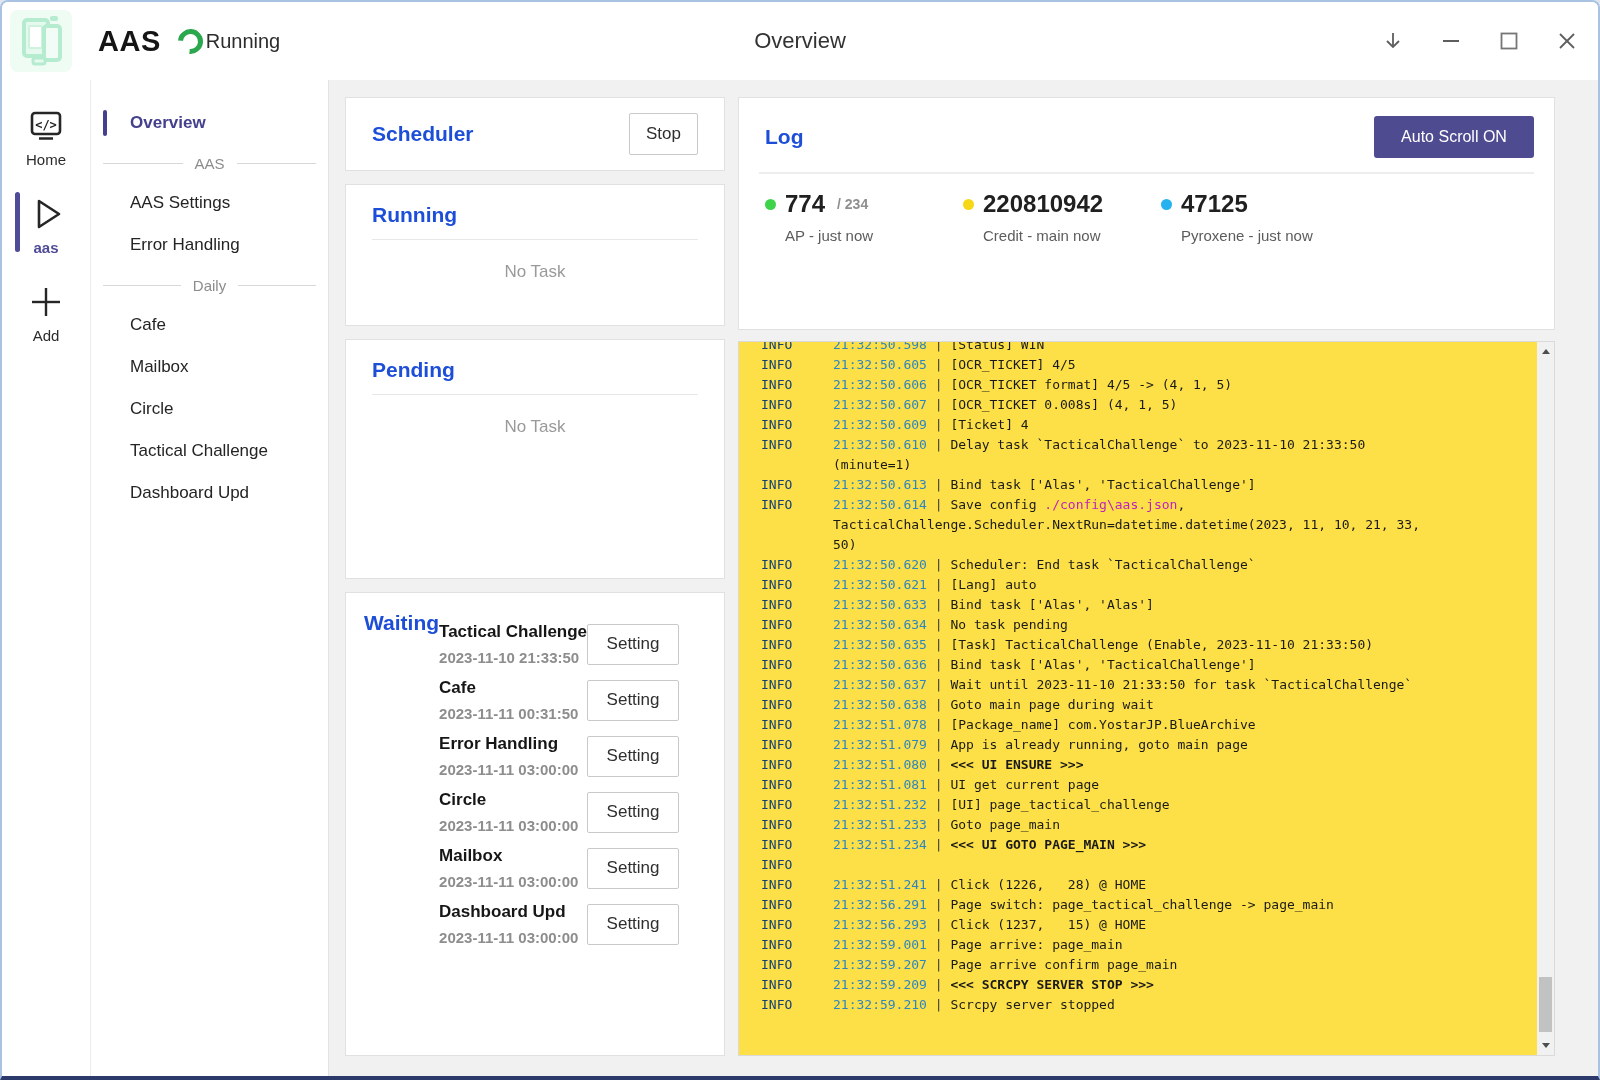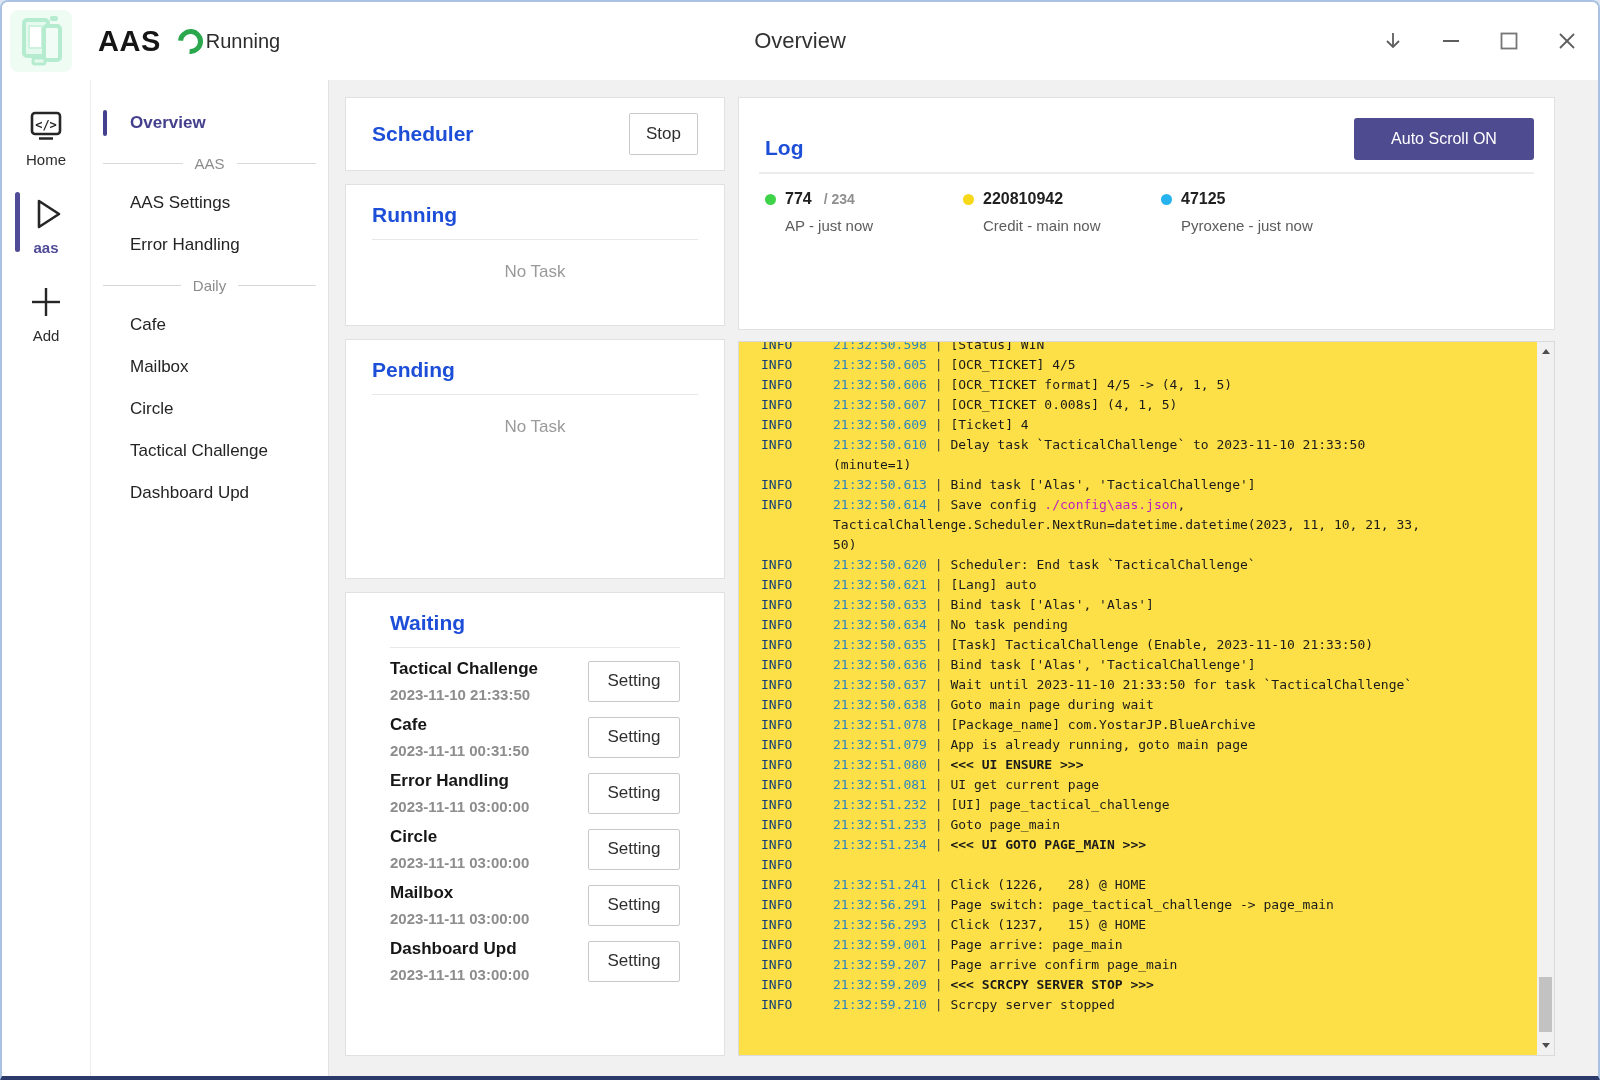--- a/index.html
+++ b/index.html
@@ -46,37 +46,37 @@
 
   .col-left { flex:0 0 380px; margin:17px 0 20px 16px; display:flex; flex-direction:column; gap:13px; }
   .card-scheduler { flex:0 0 74px; display:flex; align-items:center; justify-content:space-between; padding:0 26px; }
   .card-title { font-size:21px; font-weight:700; color:#1d4ed8; }
   .btn-outline { min-width:68px; height:42px; background:#fff; border:1px solid #c9c9c9; border-radius:2px; font-size:17px; color:#2f2f2f; font-family:inherit; padding:8px 16px; cursor:pointer; }
   .card-running { flex:0 0 142px; padding:18px 26px 0; }
   .card-pending { flex:0 0 240px; padding:18px 26px 0; }
   .panel-divider { height:1px; background:#e8e8e8; margin-top:12px; }
   .no-task { text-align:center; color:#9a9a9a; font-size:17px; margin-top:22px; }
 
-  .card-waiting { flex:1; padding:18px 44px 8px; display:flex; flex-direction:column; overflow:hidden; }
+  .card-waiting { flex:1; padding:18px 18px 8px; display:flex; flex-direction:row; overflow:hidden; }
   .wait-list { margin-top:2px; overflow:hidden; }
   .wait-item { display:flex; align-items:center; justify-content:space-between; padding:9px 0 3px; }
   .wait-name { font-size:17px; font-weight:700; color:#161616; }
   .wait-time { font-size:15px; font-weight:600; color:#8d8d8d; margin-top:7px; }
   .btn-setting { width:92px; height:41px; background:#fff; border:1px solid #c9c9c9; border-radius:2px; font-size:17px; color:#2f2f2f; font-family:inherit; cursor:pointer; }
 
   .col-right { flex:1; margin:17px 43px 20px 13px; display:flex; flex-direction:column; }
   .card-loghead { flex:0 0 233px; padding:16px 20px; }
-  .loghead-top { display:flex; align-items:flex-end; justify-content:space-between; height:46px; padding-left:6px; }
-  .btn-autoscroll { width:180px; height:42px; background:#4f4b91; color:#fff; border:none; border-radius:3px; font-size:16px; font-family:inherit; cursor:pointer; }
+  .loghead-top { display:flex; align-items:center; justify-content:space-between; height:46px; padding-left:6px; }
+  .btn-autoscroll { width:160px; height:42px; background:#4f4b91; color:#fff; border:none; border-radius:3px; font-size:16px; font-family:inherit; cursor:pointer; }
   .loghead-divider { height:2px; background:#ededed; margin-top:12px; }
   .metrics { display:flex; margin-top:16px; padding-left:6px; }
   .metric { width:198px; }
   .metric-top { display:flex; align-items:center; gap:9px; }
   .dot { width:11px; height:11px; border-radius:50%; flex:0 0 11px; }
-  .metric-value { font-size:16px; font-weight:700; color:#202020; }
+  .metric-value { font-size:24px; font-weight:700; color:#202020; }
   .metric-total { font-size:14px; font-weight:600; color:#8f8f8f; margin-left:3px; }
   .metric-label { font-size:15px; color:#5c5c5c; margin-top:9px; padding-left:20px; }
 
   .log-box { flex:1; margin-top:11px; background:#fde047; border:1px solid #dadada; position:relative; overflow:hidden; }
   .log-scroll { position:absolute; top:0; left:0; right:17px; bottom:0; overflow:hidden; padding-left:22px; }
   .log-lines { margin-top:-7px; font-family:"DejaVu Sans Mono",monospace; font-size:13px; line-height:20px; color:#1a1a1a; }
   .log-entry { display:flex; }
   .log-level { flex:0 0 72px; color:#123f75; }
   .log-rest { width:78ch; max-width:100%; white-space:pre-wrap; word-wrap:break-word; }
   .log-ts { color:#2e86c1; }

